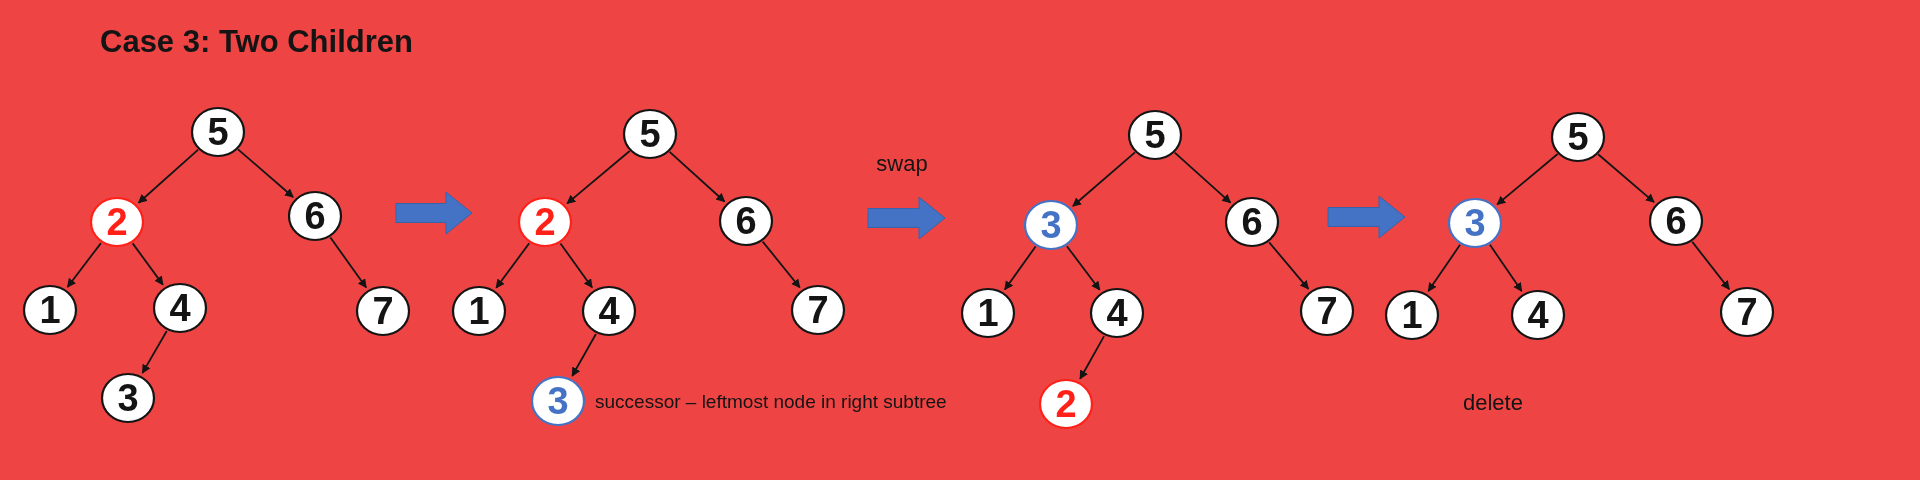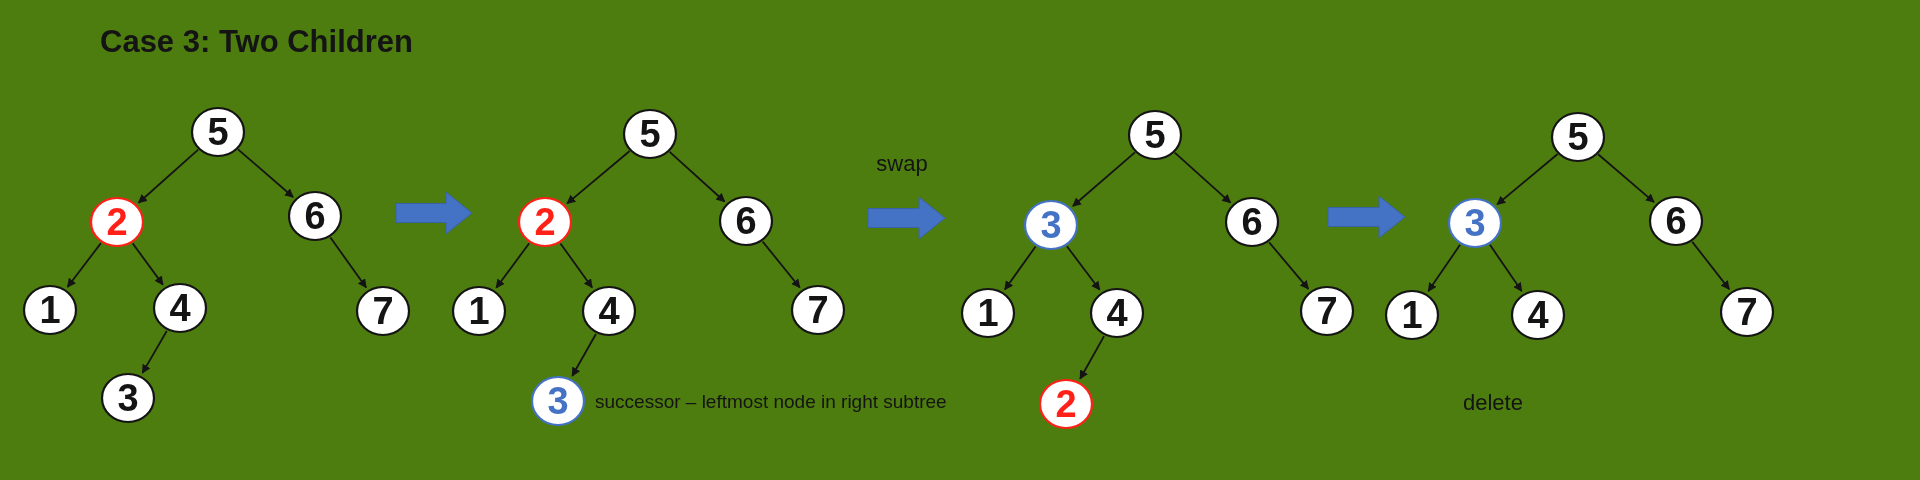--- a/index.html
+++ b/index.html
@@ -10,21 +10,21 @@
   body {
     width: 1920px;
     height: 480px;
     overflow: hidden;
     font-family: "Liberation Sans", sans-serif;
   }
   #stage {
     position: relative;
     width: 1920px;
     height: 480px;
-    background: #4d7c0f;
+    background: #ef4444;
   }
   #slide-title {
     position: absolute;
     left: 100px;
     top: 24px;
     font-size: 31px;
     font-weight: 600;
     letter-spacing: 0px;
     color: #141414;
     white-space: nowrap;

